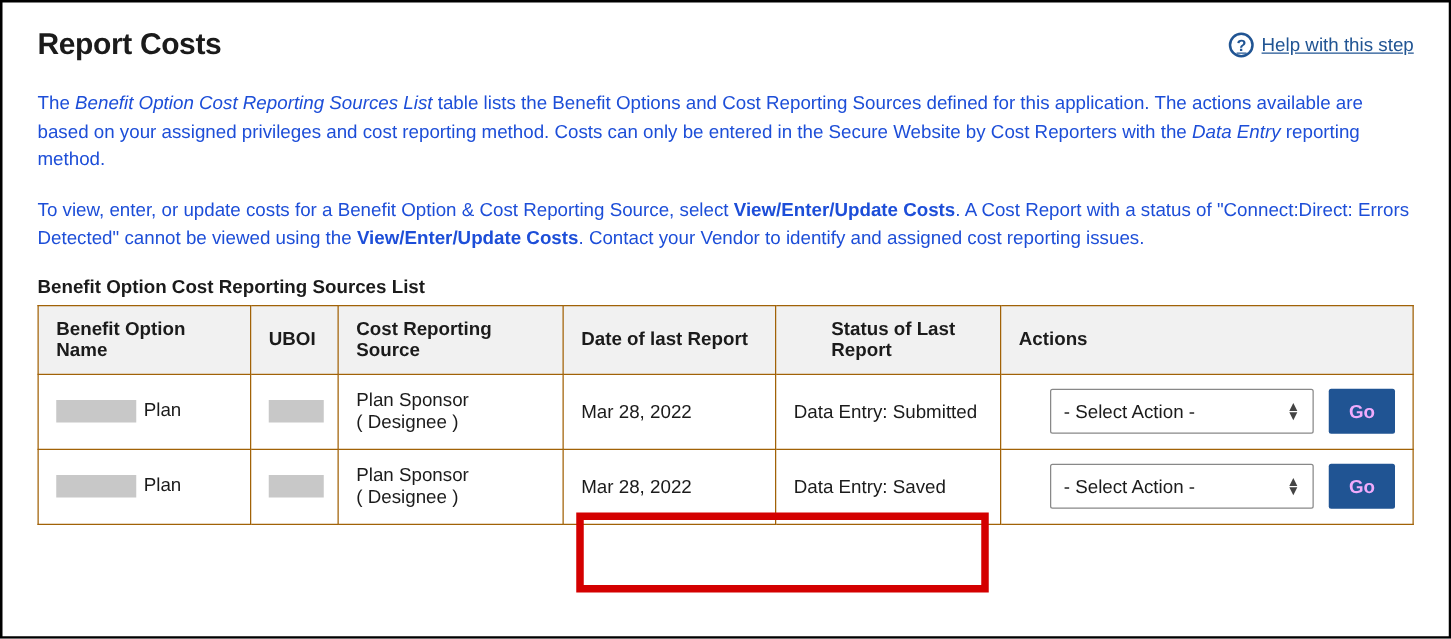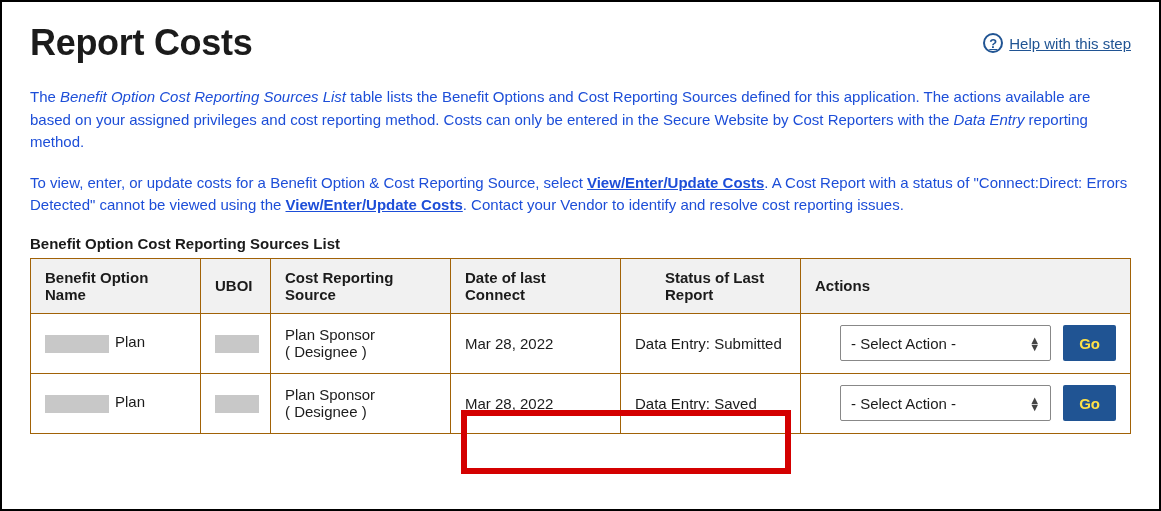--- a/index.html
+++ b/index.html
@@ -18,21 +18,21 @@
     position: relative;
     background: #fff;
   }
   .header-row {
     display: flex;
     justify-content: space-between;
     align-items: center;
     margin-bottom: 22px;
   }
   h1 {
-    font-size: 36px;
+    font-size: 24px;
     font-weight: 800;
     margin: 0;
     letter-spacing: -0.3px;
   }
   .help-link {
     display: flex;
     align-items: center;
     gap: 6px;
     color: #205493;
     text-decoration: underline;
@@ -50,21 +50,21 @@
     font-size: 13px;
     color: #205493;
     text-decoration: none;
   }
   p.intro {
     margin: 0 0 18px 0;
     line-height: 1.5;
     color: #1d4ed8;
   }
   .italic { font-style: italic; }
-  .bold { font-weight: 700; text-decoration: underline; }
+  .bold { font-weight: 700; }
   .table-title {
     font-weight: 700;
     margin: 14px 0 6px 0;
     font-size: 15px;
   }
   table {
     width: 100%;
     border-collapse: collapse;
     table-layout: fixed;
   }
@@ -119,21 +119,21 @@
   .caret {
     font-size: 11px;
     line-height: 6px;
     color: #444;
     display: flex;
     flex-direction: column;
     gap: 1px;
   }
   .go-btn {
     background: #205493;
-    color: #fde047;
+    color: #f0abfc;
     border: none;
     border-radius: 2px;
     height: 36px;
     padding: 0 16px;
     font-size: 15px;
     font-weight: 600;
     cursor: pointer;
   }
   .highlight-box {
     position: absolute;
@@ -152,33 +152,33 @@
       <span class="help-icon">?</span>
       <span>Help with this step</span>
     </a>
   </div>
 
   <p class="intro">
     <span>The </span><span class="italic">Benefit Option Cost Reporting Sources List</span><span> table lists the Benefit Options and Cost Reporting Sources defined for this application. The actions available are based on your assigned privileges and cost reporting method. Costs can only be entered in the Secure Website by Cost Reporters with the </span><span class="italic">Data Entry</span><span> reporting method.</span>
   </p>
 
   <p class="intro">
-    <span>To view, enter, or update costs for a Benefit Option &amp; Cost Reporting Source, select </span><span class="bold">View/Enter/Update Costs</span><span>. A Cost Report with a status of "Connect:Direct: Errors Detected" cannot be viewed using the </span><span class="bold">View/Enter/Update Costs</span><span>. Contact your Vendor to identify and resolve cost reporting issues.</span>
+    <span>To view, enter, or update costs for a Benefit Option &amp; Cost Reporting Source, select </span><span class="bold">View/Enter/Update Costs</span><span>. A Cost Report with a status of "Connect:Direct: Errors Detected" cannot be viewed using the </span><span class="bold">View/Enter/Update Costs</span><span>. Contact your Vendor to identify and assigned cost reporting issues.</span>
   </p>
 
 
   <div class="table-title">Benefit Option Cost Reporting Sources List</div>
 
   <table>
     <thead>
       <tr>
         <th class="col-benefit">Benefit Option Name</th>
         <th class="col-uboi">UBOI</th>
         <th class="col-source">Cost Reporting Source</th>
-        <th class="col-date">Date of last Connect</th>
+        <th class="col-date">Date of last Report</th>
         <th class="col-status">Status of Last Report</th>
         <th class="col-actions">Actions</th>
       </tr>
     </thead>
     <tbody>
       <tr>
         <td>
           <span class="redact"></span><span>Plan</span>
         </td>
         <td>

